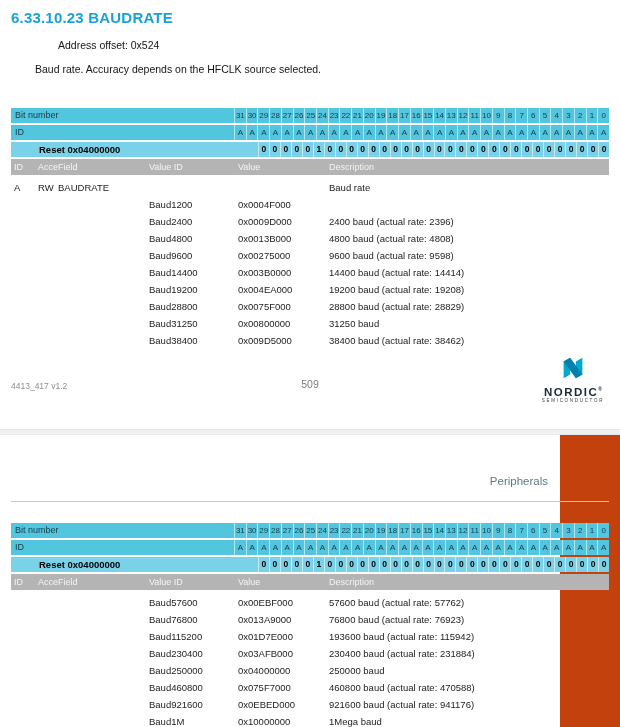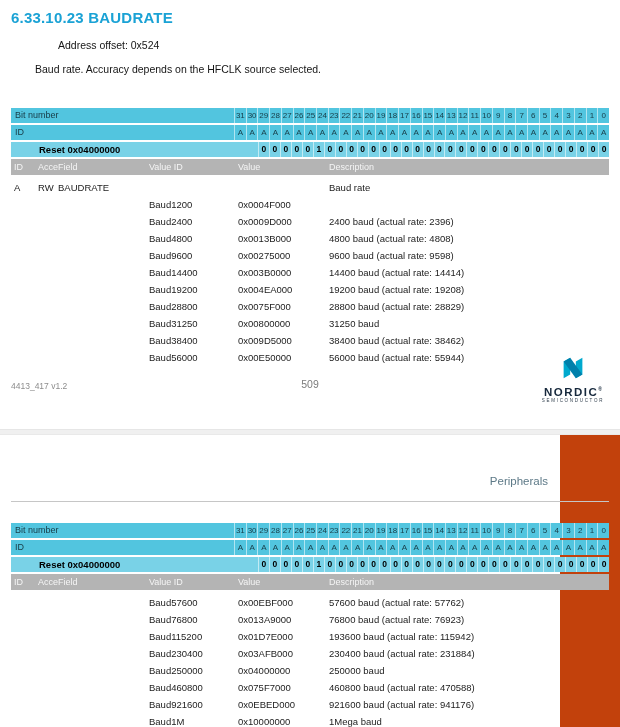--- a/index.html
+++ b/index.html
@@ -239,25 +239,20 @@
             <div class="vrow">
             <span class="vid">Baud31250</span>
             <span class="vval">0x00800000</span>
             <span class="vdesc">31250 baud</span>
           </div>
             <div class="vrow">
             <span class="vid">Baud38400</span>
             <span class="vval">0x009D5000</span>
             <span class="vdesc">38400 baud (actual rate: 38462)</span>
           </div>
-            <div class="vrow">
-            <span class="vid">Baud56000</span>
-            <span class="vval">0x00E50000</span>
-            <span class="vdesc">56000 baud (actual rate: 55944)</span>
-          </div>
           </div>
       </div>
     </div>
 
     <div class="doc-id">4413_417 v1.2</div>
     <div class="pagenum">509</div>
     <div class="logo">
       <svg width="30" height="32" viewBox="0 0 32 32">
         <polygon points="6,9 13,5 13,23 6,27" fill="#00a9ce"></polygon>
         <polygon points="19,9 26,5 26,23 19,27" fill="#00a9ce"></polygon>

